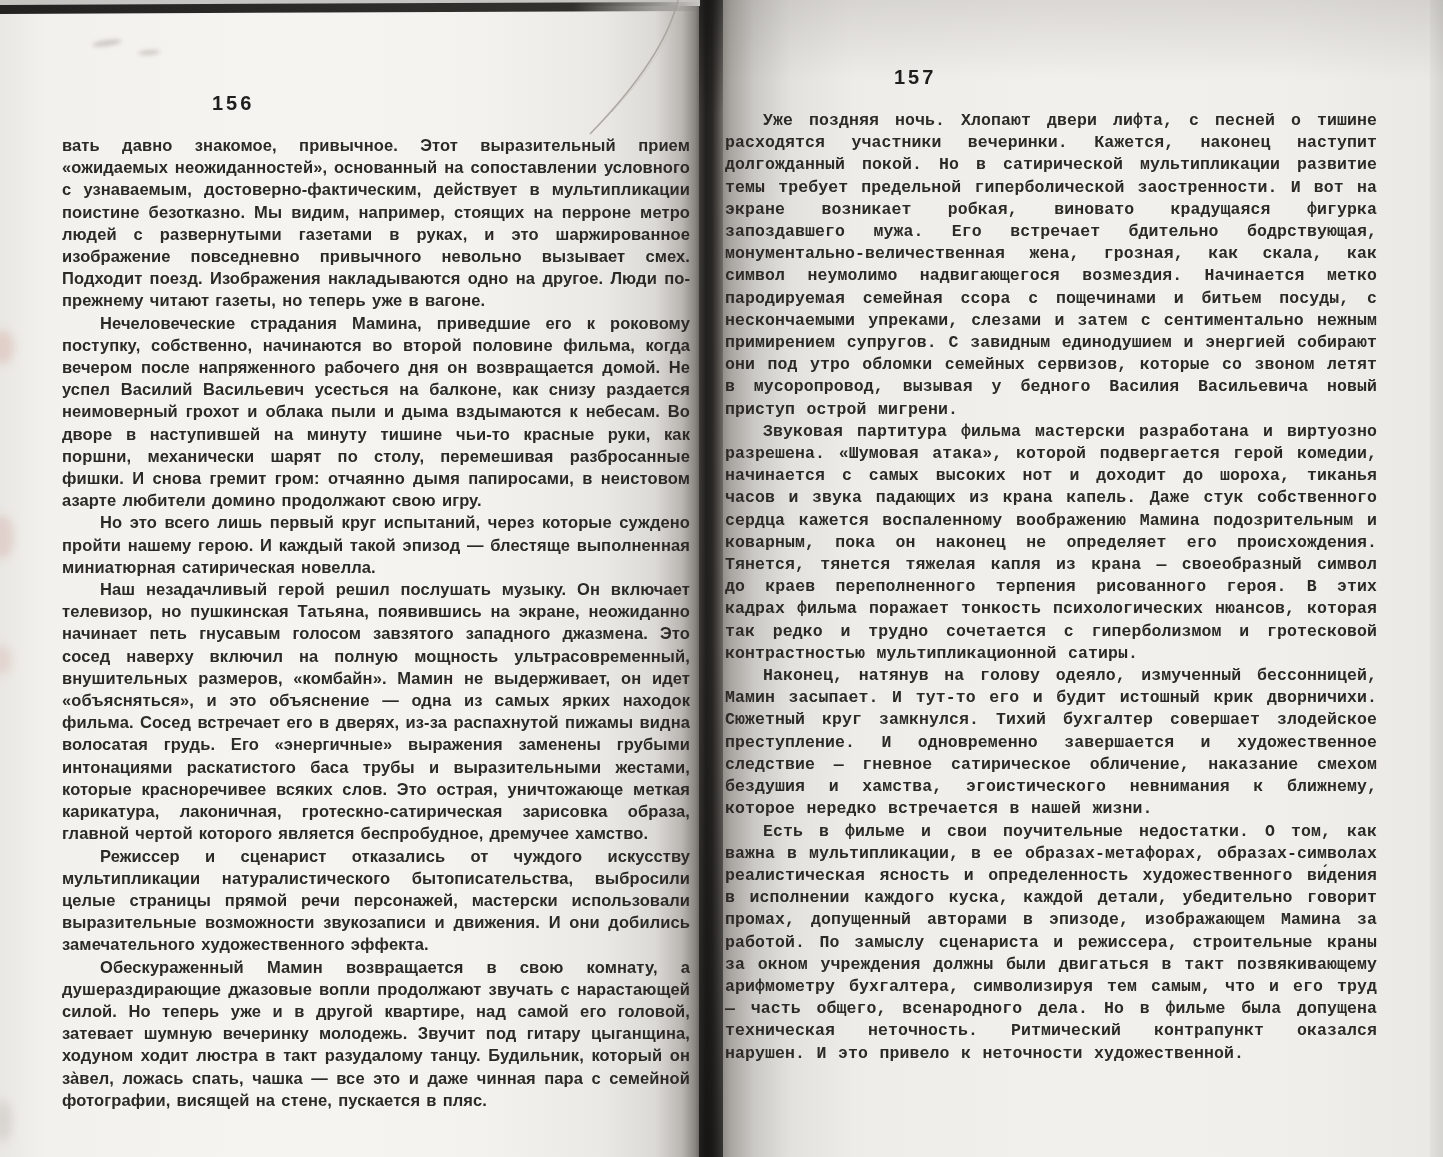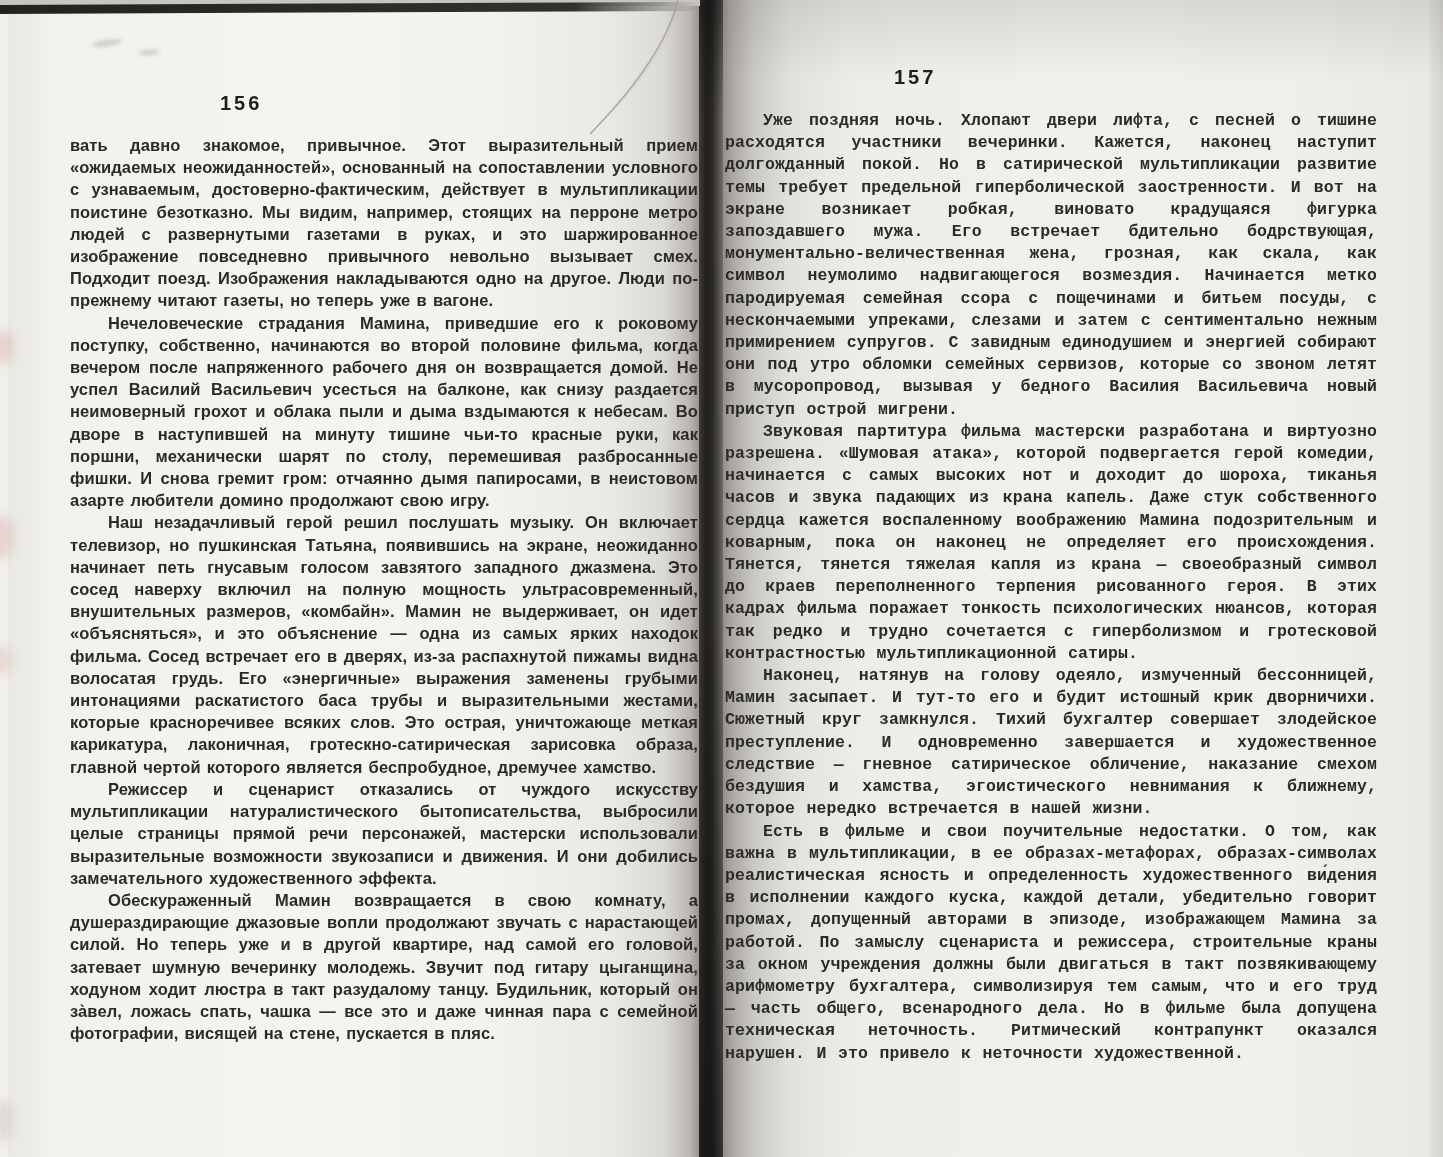--- a/index.html
+++ b/index.html
@@ -4,21 +4,21 @@
 <style>
   html,body { margin:0; padding:0; background:#d8d6d2; }
   .spread {
     position:relative; width:1443px; height:1157px; overflow:hidden;
     background:#f1efeb;
     font-family:"Liberation Sans", sans-serif;
   }
   
   .page { position:absolute; top:0; height:100%; }
   .page-left {
-    left:8px; width:702px;
+    left:0; width:702px;
     background:linear-gradient(90deg,#e9e7e3 0px,#f3f1ed 45px,#f6f4f0 300px,#f4f2ee 480px,
       #ebe9e5 600px,#dcdad6 655px,#b9b6b2 682px,#8a8783 695px,#5a5753 702px);
   }
   .page-right {
     left:722px; width:721px;
     background:linear-gradient(90deg,#8f8c88 0px,#a9a6a2 9px,#cbc9c5 32px,#e3e1dd 68px,
       #eeece8 130px,#f2f0ec 320px,#f1efeb 560px,#eae8e4 721px);
   }
   .page-right::before {
     content:""; position:absolute; left:0; top:0; width:100%; height:80px;
@@ -72,20 +72,21 @@
 </head>
 <body>
 
 <div class="spread">
 
   <div class="page page-left">
     <div class="pagenum pagenum-left">156</div>
     <div class="text-block text-left">
       <p class="para continued">вать давно знакомое, привычное. Этот выразительный прием «ожидаемых неожиданностей», основанный на сопоставлении условного с узнаваемым, достоверно-фактическим, действует в мультипликации поистине безотказно. Мы видим, например, стоящих на перроне метро людей с развернутыми газетами в руках, и это шаржированное изображение повседневно привычного невольно вызывает смех. Подходит поезд. Изображения накладываются одно на другое. Люди по-прежнему читают газеты, но теперь уже в вагоне.</p>
       <p class="para">Нечеловеческие страдания Мамина, приведшие его к роковому поступку, собственно, начинаются во второй половине фильма, когда вечером после напряженного рабочего дня он возвращается домой. Не успел Василий Васильевич усесться на балконе, как снизу раздается неимоверный грохот и облака пыли и дыма вздымаются к небесам. Во дворе в наступившей на минуту тишине чьи-то красные руки, как поршни, механически шарят по столу, перемешивая разбросанные фишки. И снова гремит гром: отчаянно дымя папиросами, в неистовом азарте любители домино продолжают свою игру.</p>
+      <p class="para">Но это всего лишь первый круг испытаний, через которые суждено пройти нашему герою. И каждый такой эпизод — блестяще выполненная миниатюрная сатирическая новелла.</p>
       <p class="para">Наш незадачливый герой решил послушать музыку. Он включает телевизор, но пушкинская Татьяна, появившись на экране, неожиданно начинает петь гнусавым голосом завзятого западного джазмена. Это сосед наверху включил на полную мощность ультрасовременный, внушительных размеров, «комбайн». Мамин не выдерживает, он идет «объясняться», и это объяснение — одна из самых ярких находок фильма. Сосед встречает его в дверях, из-за распахнутой пижамы видна волосатая грудь. Его «энергичные» выражения заменены грубыми интонациями раскатистого баса трубы и выразительными жестами, которые красноречивее всяких слов. Это острая, уничтожающе меткая карикатура, лаконичная, гротескно-сатирическая зарисовка образа, главной чертой которого является беспробудное, дремучее хамство.</p>
       <p class="para">Режиссер и сценарист отказались от чуждого искусству мультипликации натуралистического бытописательства, выбросили целые страницы прямой речи персонажей, мастерски использовали выразительные возможности звукозаписи и движения. И они добились замечательного художественного эффекта.</p>
       <p class="para">Обескураженный Мамин возвращается в свою комнату, а душераздирающие джазовые вопли продолжают звучать с нарастающей силой. Но теперь уже и в другой квартире, над самой его головой, затевает шумную вечеринку молодежь. Звучит под гитару цыганщина, ходуном ходит люстра в такт разудалому танцу. Будильник, который он за̀вел, ложась спать, чашка — все это и даже чинная пара с семейной фотографии, висящей на стене, пускается в пляс.</p>
     </div>
   </div>
 
   <div class="page page-right">
     <div class="pagenum pagenum-right">157</div>
     <div class="text-block text-right">
       <p class="para">Уже поздняя ночь. Хлопают двери лифта, с песней о тишине расходятся участники вечеринки. Кажется, наконец наступит долгожданный покой. Но в сатирической мультипликации развитие темы требует предельной гиперболической заостренности. И вот на экране возникает робкая, виновато крадущаяся фигурка запоздавшего мужа. Его встречает бдительно бодрствующая, монументально-величественная жена, грозная, как скала, как символ неумолимо надвигающегося возмездия. Начинается метко пародируемая семейная ссора с пощечинами и битьем посуды, с нескончаемыми упреками, слезами и затем с сентиментально нежным примирением супругов. С завидным единодушием и энергией собирают они под утро обломки семейных сервизов, которые со звоном летят в мусоропровод, вызывая у бедного Василия Васильевича новый приступ острой мигрени.</p>

